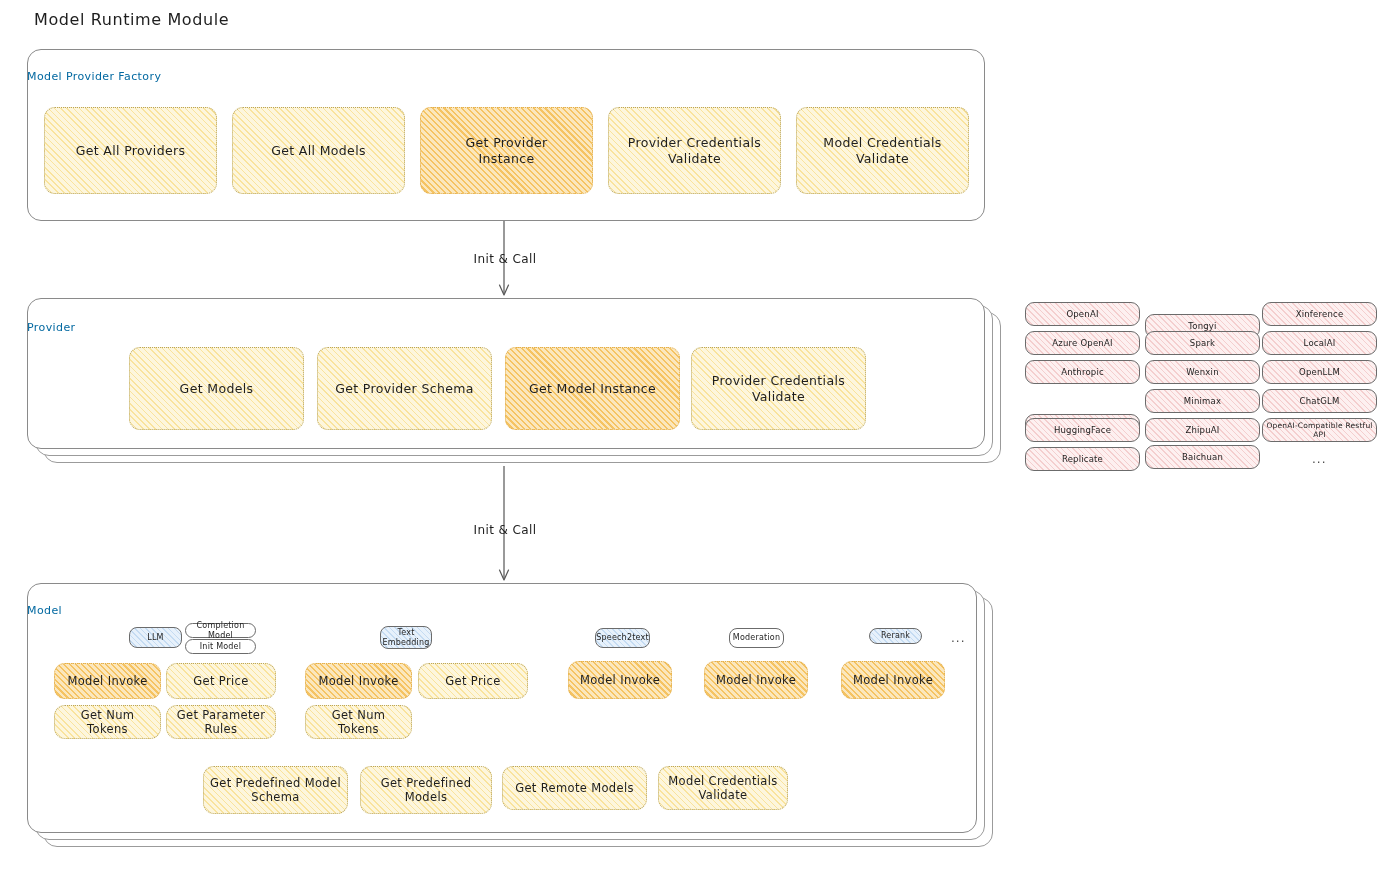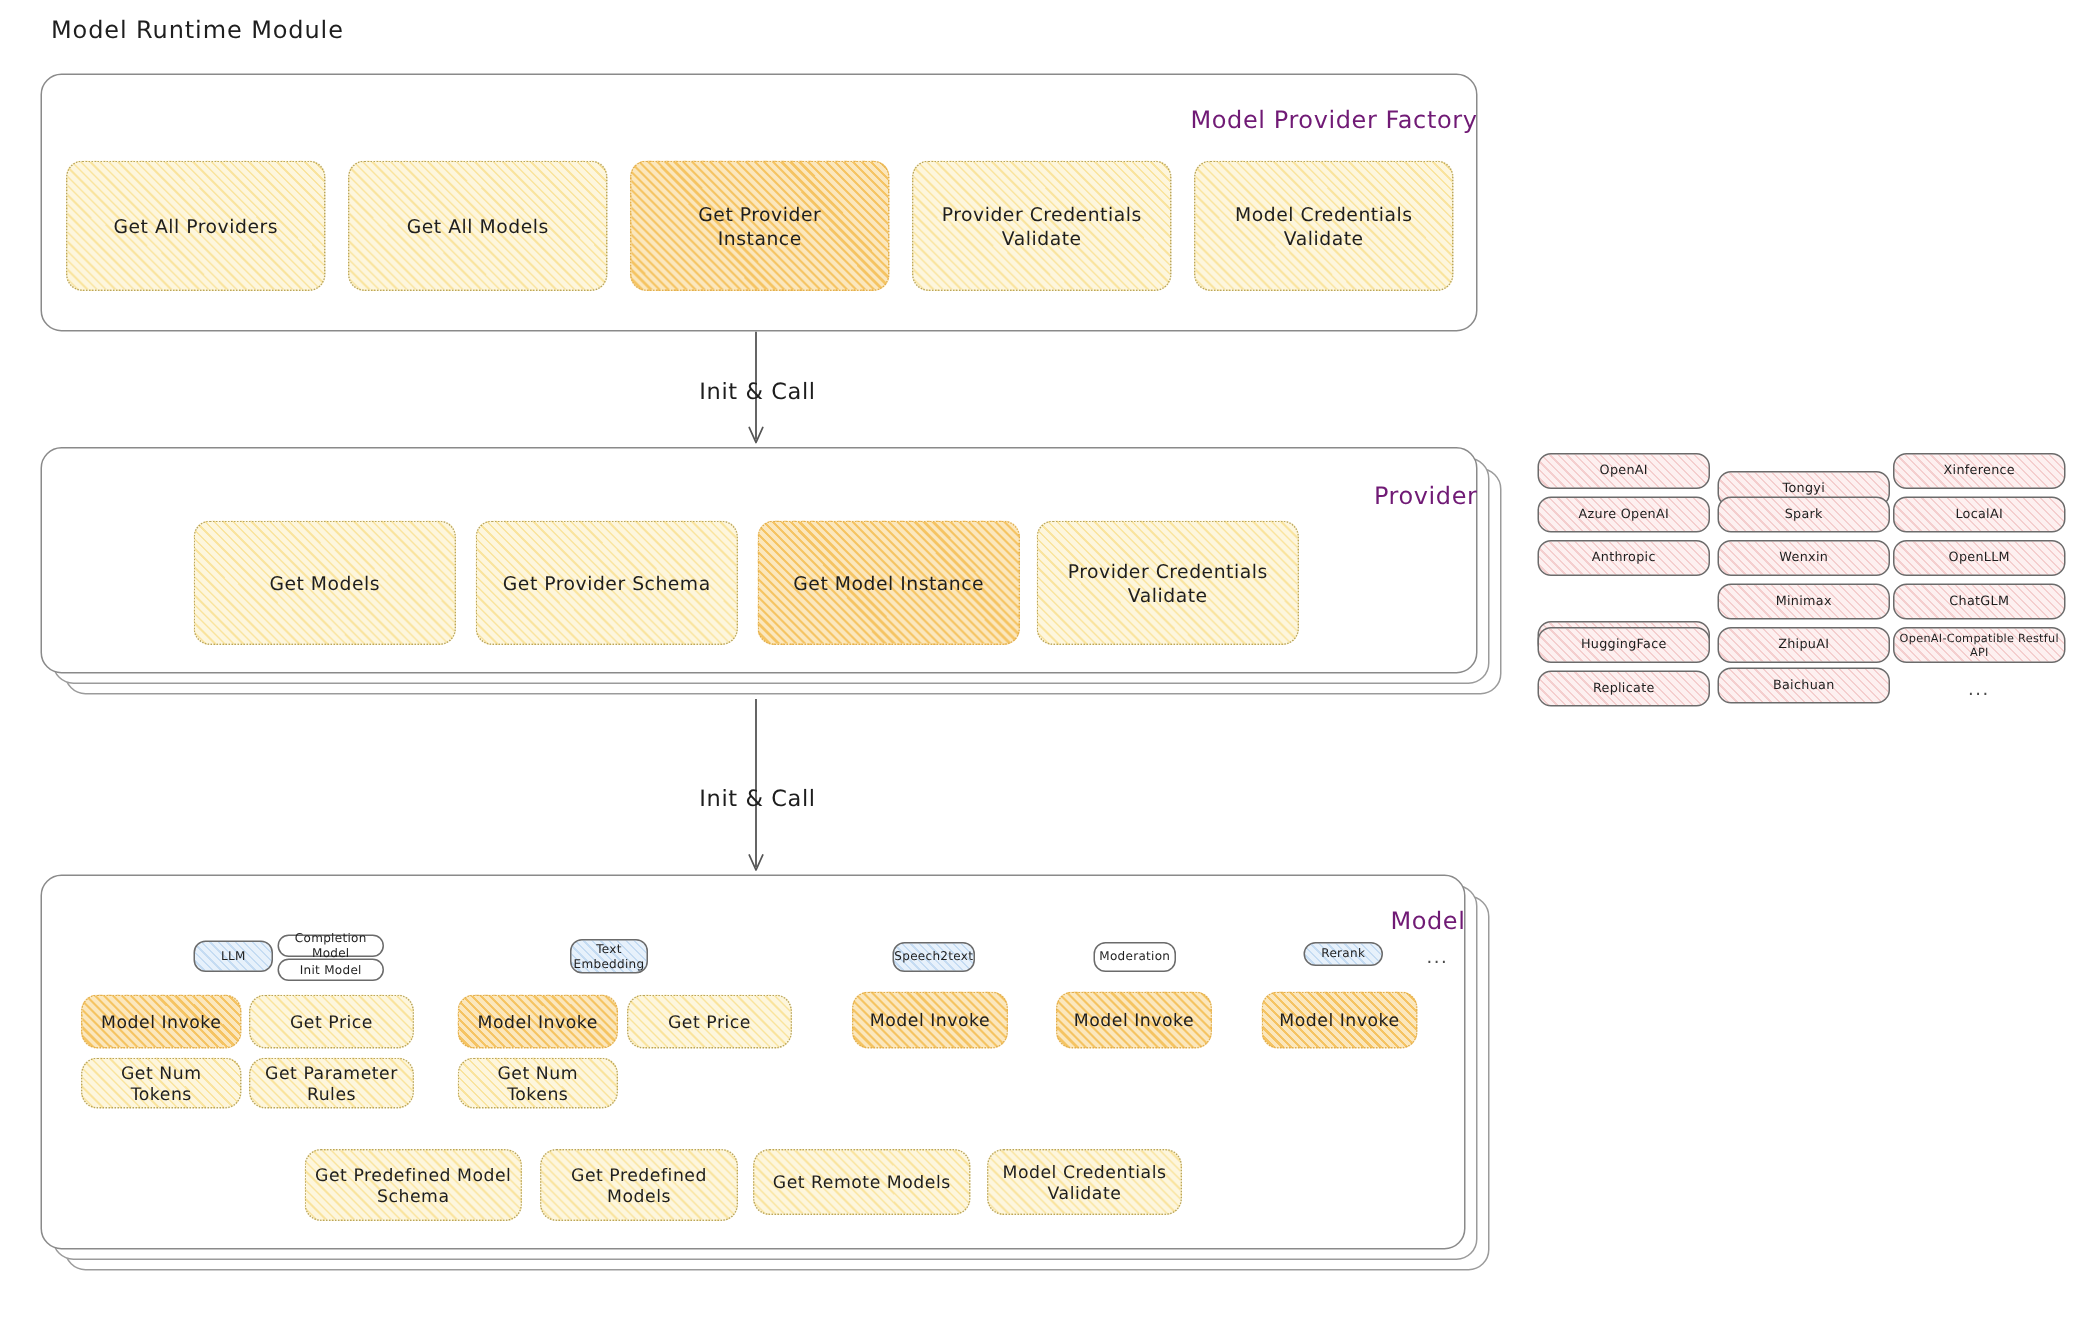--- a/index.html
+++ b/index.html
@@ -35,23 +35,23 @@
   }
   .stack-layer {
     position: absolute;
     border: 1.2px solid #9b9b9b;
     border-radius: 14px;
     background: #ffffff;
   }
   .container-title {
     position: absolute;
     left: 0; right: 0;
-    text-align: right;
-    font-size: 16px;
-    color: #701a75;
+    text-align: left;
+    font-size: 11px;
+    color: #0369a1;
     letter-spacing: 0.4px;
   }
 
   
   .fbox {
     position: absolute;
     border: 1.1px dotted #b9a55c;
     border-radius: 11px;
     display: flex;
     align-items: center;
@@ -127,21 +127,21 @@
         rgba(150, 190, 230, 0.42) 0px,
         rgba(150, 190, 230, 0.42) 1px,
         rgba(255, 255, 255, 0) 1px,
         rgba(255, 255, 255, 0) 4px);
   }
 
   
   .arrow { position: absolute; }
   .arrow-label {
     position: absolute;
-    font-size: 15px;
+    font-size: 12px;
     color: #1e1e1e;
     letter-spacing: 0.4px;
     white-space: nowrap;
     text-align: center;
   }
 
   .ellipsis {
     position: absolute;
     font-size: 12px;
     color: #4a4a4a;

